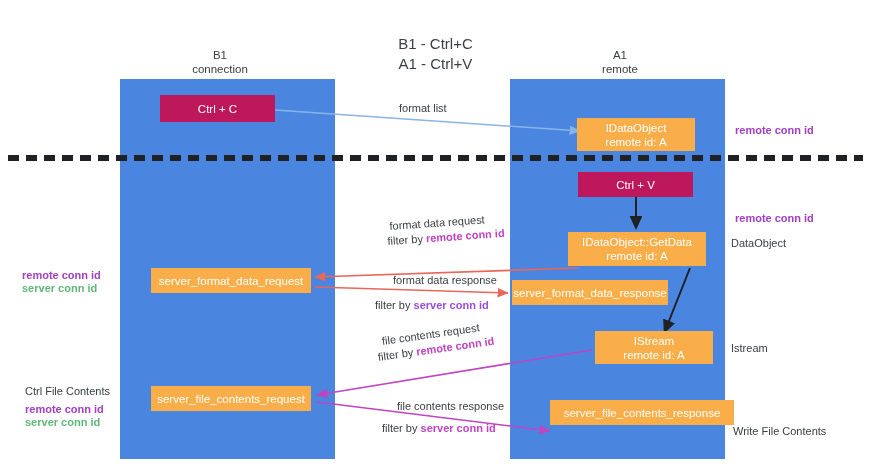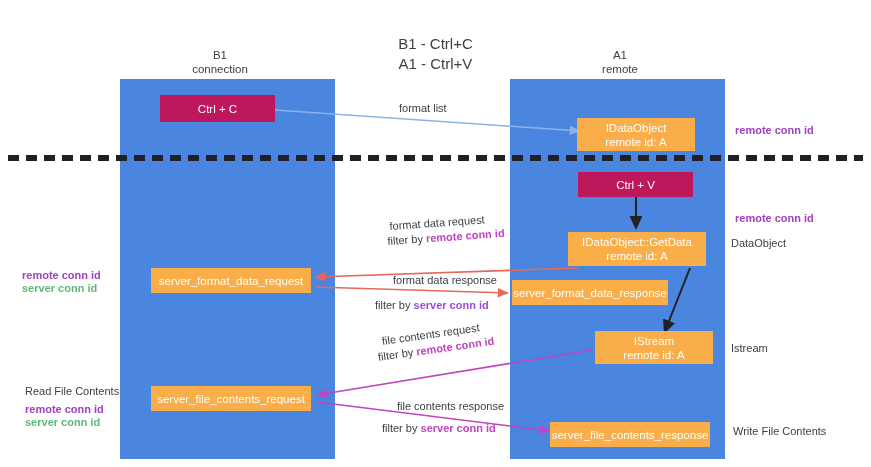--- a/index.html
+++ b/index.html
@@ -140,21 +140,21 @@
 
   <div class="nbox orange" style="left:595px;top:331px;width:118px;height:33px;">
     <div>IStream</div>
     <div class="l2">remote id: A</div>
   </div>
 
   <div class="nbox orange" style="left:151px;top:386px;width:160px;height:25px;">
     <div>server_file_contents_request</div>
   </div>
 
-  <div class="nbox orange" style="left:550px;top:422px;width:160px;height:25px;">
+  <div class="nbox orange" style="left:550px;top:400px;width:184px;height:25px;">
     <div>server_file_contents_response</div>
   </div>
 
   <div class="elabel" style="left:399px;top:101px;">format list</div>
 
   <div class="elabel rot" style="left:389px;top:219px;transform:rotate(-4deg);">
     <span>format data request</span>
   </div>
   <div class="elabel rot" style="left:387px;top:234px;transform:rotate(-4deg);">
     <span>filter by </span><span class="hl-purple">remote conn id</span>
@@ -187,17 +187,17 @@
 
   <div class="note plain" style="left:731px;top:236px;">DataObject</div>
 
   <div class="note plain" style="left:731px;top:341px;">Istream</div>
 
   <div class="note plain" style="left:733px;top:424px;">Write File Contents</div>
 
   <div class="note purple" style="left:22px;top:268px;">remote conn id</div>
   <div class="note green" style="left:22px;top:281px;">server conn id</div>
 
-  <div class="note plain" style="left:25px;top:384px;">Read File Contents</div>
+  <div class="note plain" style="left:25px;top:384px;">Ctrl File Contents</div>
   <div class="note purple" style="left:25px;top:402px;">remote conn id</div>
   <div class="note green" style="left:25px;top:415px;">server conn id</div>
 
 </div>
 
 </body></html>

